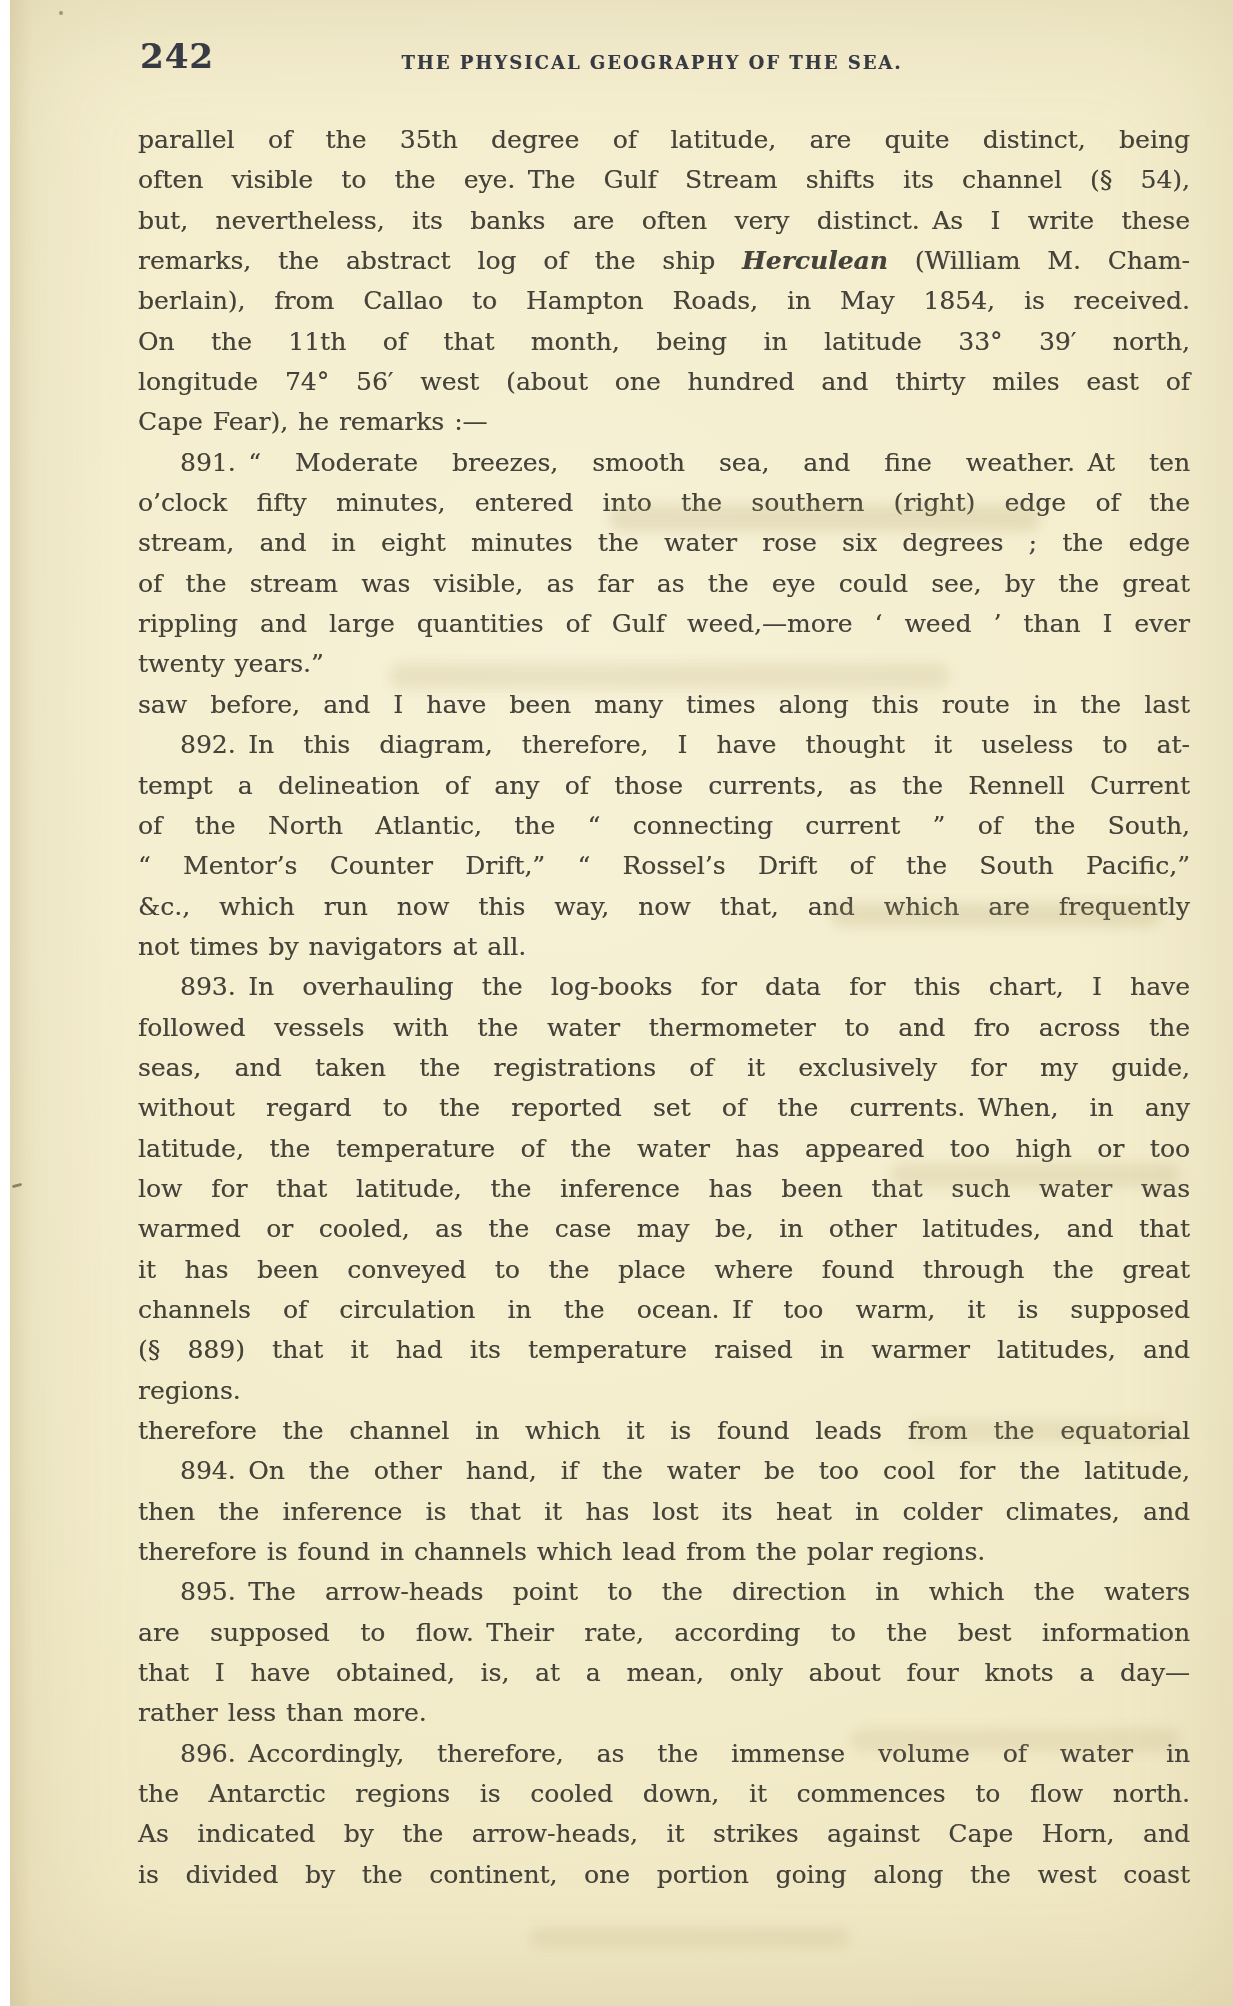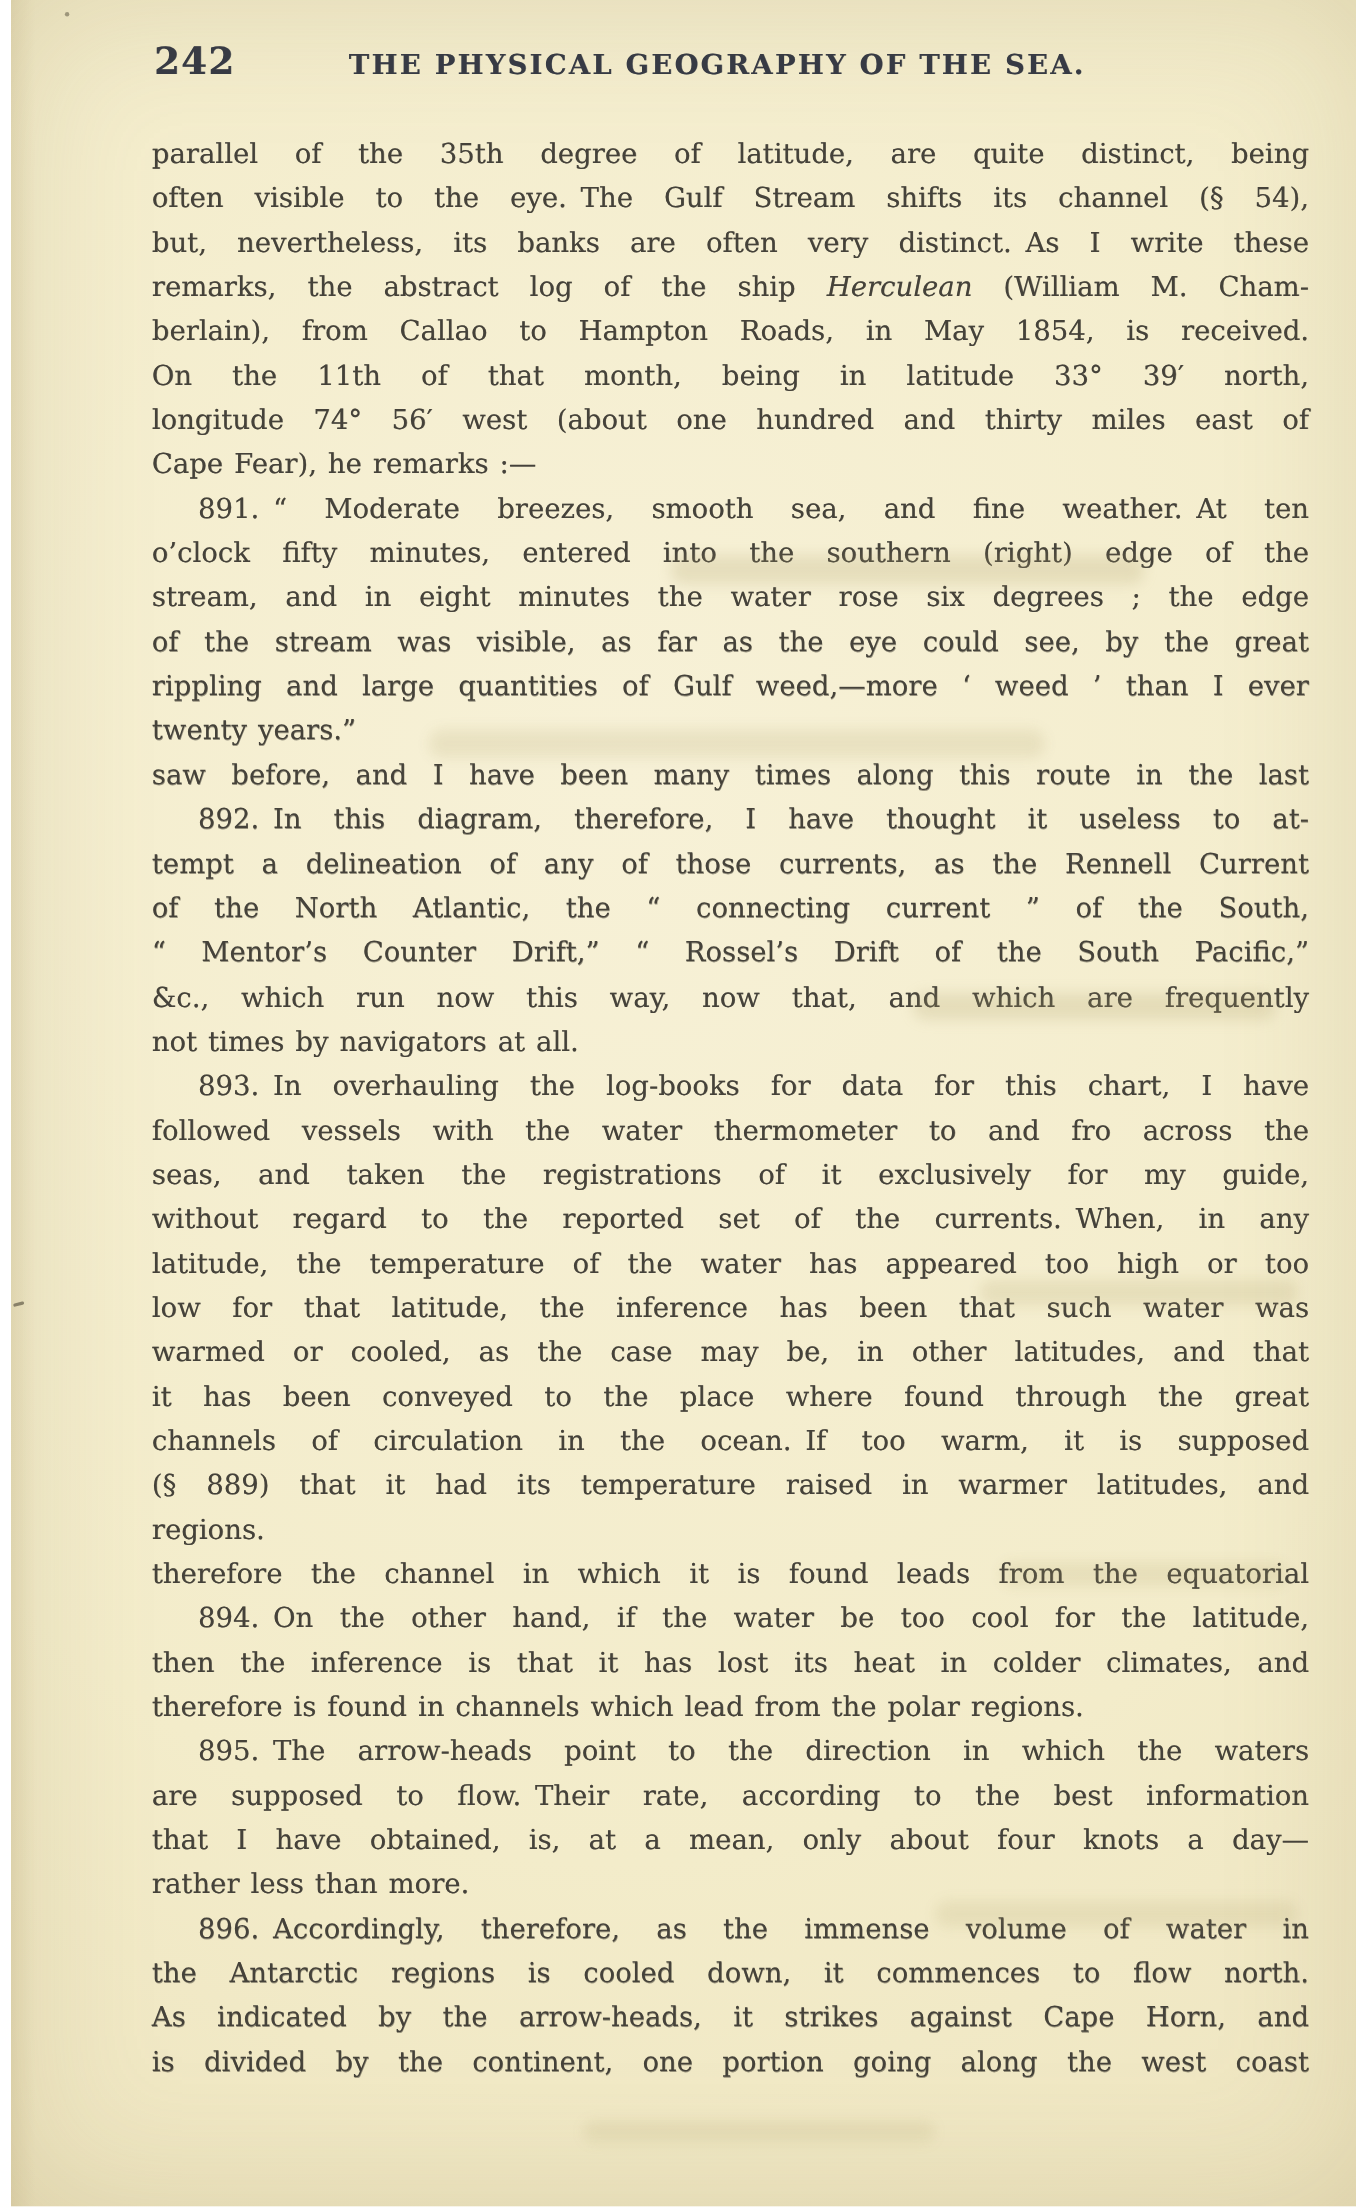--- a/index.html
+++ b/index.html
@@ -28,37 +28,37 @@
   
   .page-header{position:absolute;top:28px;left:128px;width:1052px;height:48px;}
   .page-number{
     position:absolute;left:2px;bottom:0;
     font-size:34px;font-weight:bold;letter-spacing:1px;
     color:var(--header-ink);
     text-shadow:0.4px 0.4px 0.5px rgba(47,51,64,0.5);
   }
   .running-title{
     position:absolute;left:0;right:24px;bottom:3px;text-align:center;
-    font-size:25px;font-weight:bold;letter-spacing:2px;
+    font-size:18px;font-weight:bold;letter-spacing:2px;
     color:var(--header-ink);
     text-shadow:0.4px 0.4px 0.5px rgba(47,51,64,0.45);
   }
   
   .page-body{
     position:absolute;top:120px;left:128px;width:1052px;
     font-size:25px;word-spacing:2px;
   }
   .line{
     height:40.35px;line-height:40.35px;
     text-align:justify;text-align-last:justify;
     text-shadow:0.3px 0.3px 0.5px rgba(62,58,48,0.5);
   }
   .line.ragged{text-align-last:left;}
   .line.indent{padding-left:42px;}
-  .italic{font-style:italic;}
+  .italic{font-style:italic;font-weight:bold;}
   
   .smudge{
     position:absolute;pointer-events:none;
     background:rgba(173,158,104,0.22);
     filter:blur(6px);border-radius:12px;
   }
   .sm1{left:600px;top:505px;width:430px;height:26px;}
   .sm2{left:380px;top:663px;width:560px;height:26px;opacity:.8;}
   .sm3{left:820px;top:903px;width:330px;height:24px;}
   .sm4{left:880px;top:1163px;width:290px;height:24px;opacity:.85;}

